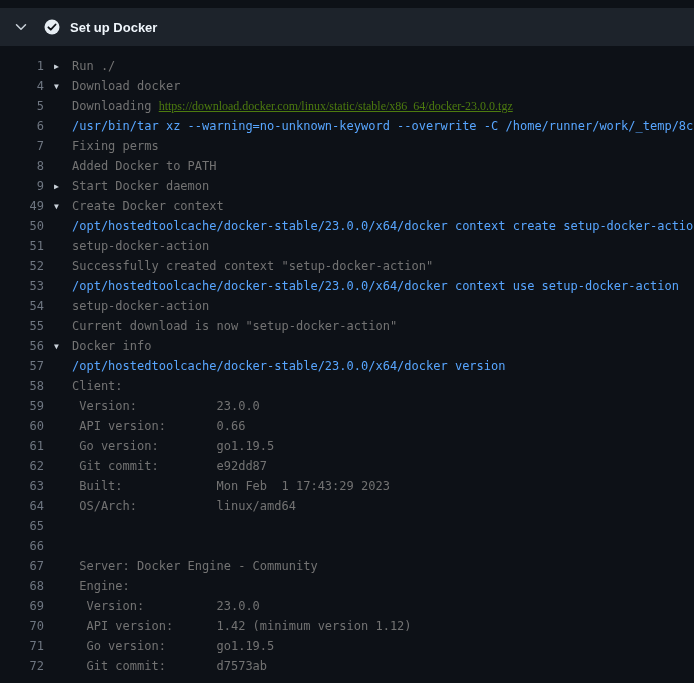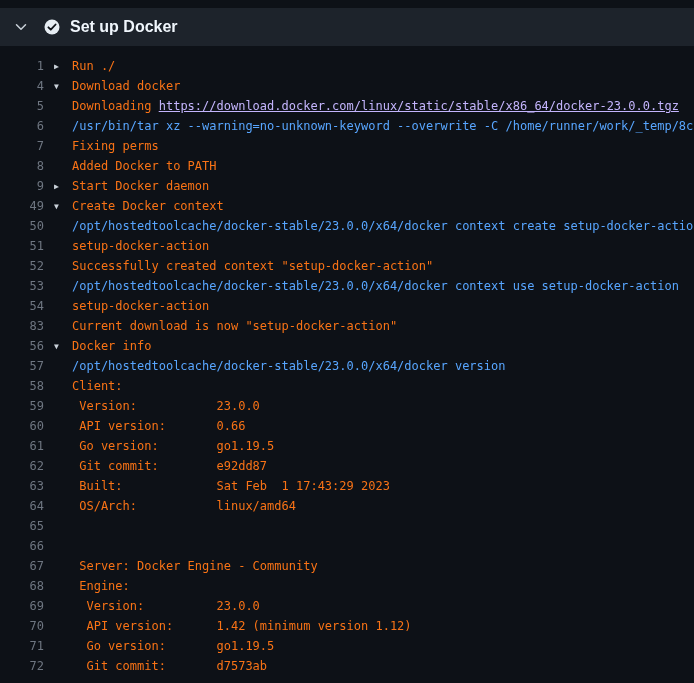--- a/index.html
+++ b/index.html
@@ -26,21 +26,21 @@
   .check {
     width: 16px; height: 16px;
     margin-left: 16px;
     display: inline-flex; align-items: center; justify-content: center;
     flex: 0 0 auto;
   }
   .step-title {
     margin-left: 10px;
     color: #f0f6fc;
     font-family: "Liberation Sans", "DejaVu Sans", sans-serif;
-    font-size: 16px;
+    font-size: 13px;
     font-weight: 600;
   }
   .log {
     padding-top: 10px;
     font-size: 12px;
     color: #c9d1d9;
   }
   .line {
     height: 20px;
     display: flex;
@@ -57,24 +57,24 @@
   }
   .arrow {
     flex: 0 0 18px;
     width: 18px;
     margin-left: 10px;
     font-size: 8px;
     color: #c9d1d9;
     text-align: left;
     cursor: pointer;
   }
-  .txt { color: #f97316; white-space: pre; }
+  .txt { color: #737373; white-space: pre; }
   .group > .txt { cursor: pointer; }
   .cmd > .txt { color: #58a6ff; }
-  .lnk { color: #c4b5fd; text-decoration: underline; cursor: pointer; white-space: pre; }
+  .lnk { color: #4d7c0f; text-decoration: underline; cursor: pointer; white-space: pre; font-family: Liberation Serif, serif; }
 </style>
 </head>
 <body>
 
 <div class="top-strip"></div>
 
 <div class="step-header">
   <span class="chev">
     <svg width="12" height="12" viewBox="0 0 16 16">
         <path d="M2 5l6 6 6-6" stroke="currentColor" stroke-width="2" fill="none" stroke-linecap="round" stroke-linejoin="round"></path>
@@ -163,21 +163,21 @@
     <span class="txt">/opt/hostedtoolcache/docker-stable/23.0.0/x64/docker context use setup-docker-action</span>
   </div>
 
   <div class="line">
     <span class="num">54</span>
     <span class="arrow"></span>
     <span class="txt">setup-docker-action</span>
   </div>
 
   <div class="line">
-    <span class="num">83</span>
+    <span class="num">55</span>
     <span class="arrow"></span>
     <span class="txt">Current download is now "setup-docker-action"</span>
   </div>
 
   <div class="line group">
     <span class="num">56</span>
     <span class="arrow">▼</span>
     <span class="txt">Docker info</span>
   </div>
 
@@ -213,21 +213,21 @@
 
   <div class="line">
     <span class="num">62</span>
     <span class="arrow"></span>
     <span class="txt"> Git commit:        e92dd87</span>
   </div>
 
   <div class="line">
     <span class="num">63</span>
     <span class="arrow"></span>
-    <span class="txt"> Built:             Sat Feb  1 17:43:29 2023</span>
+    <span class="txt"> Built:             Mon Feb  1 17:43:29 2023</span>
   </div>
 
   <div class="line">
     <span class="num">64</span>
     <span class="arrow"></span>
     <span class="txt"> OS/Arch:           linux/amd64</span>
   </div>
 
   <div class="line">
     <span class="num">65</span>

